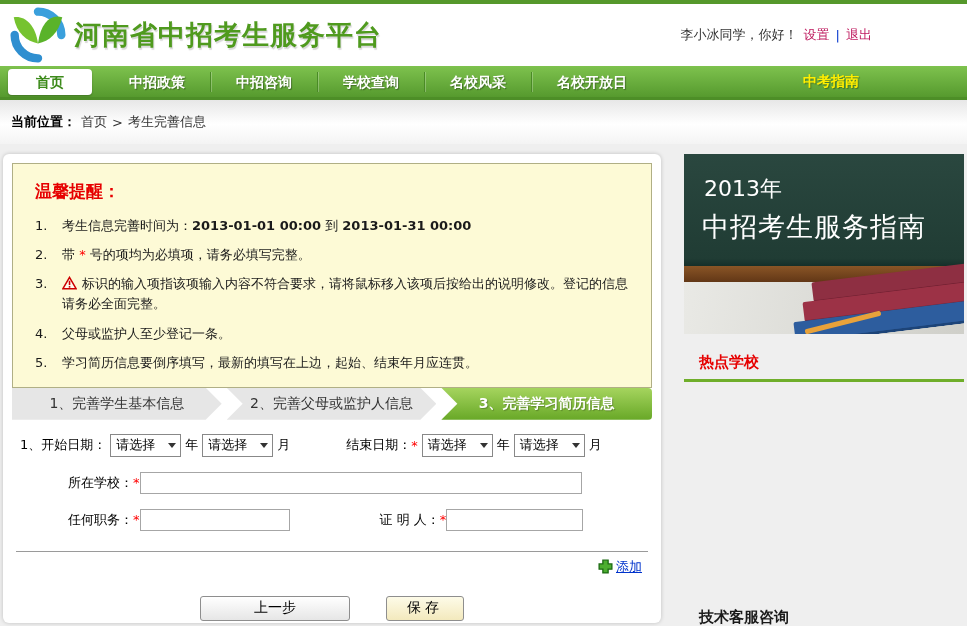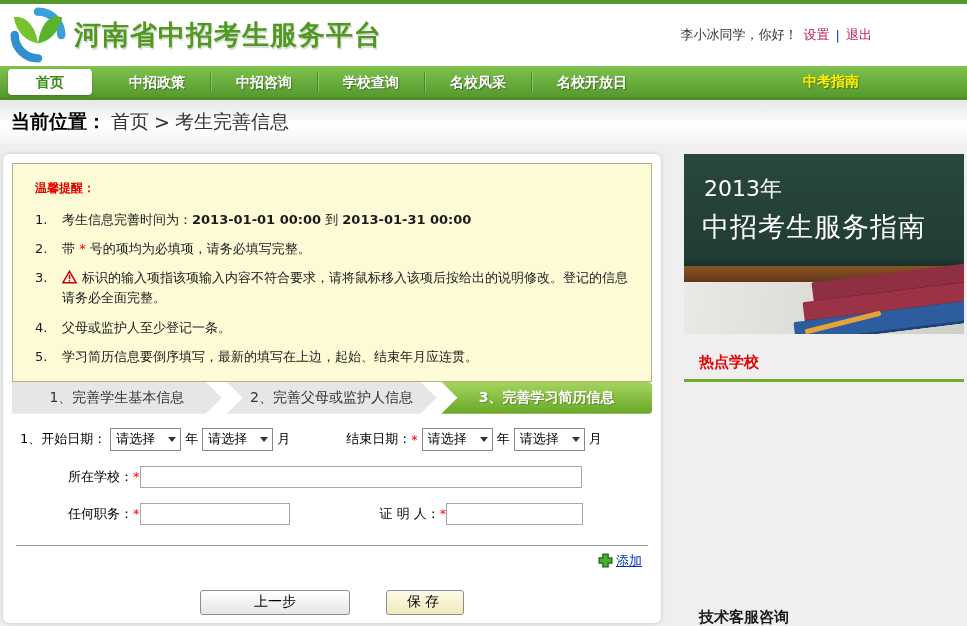--- a/index.html
+++ b/index.html
@@ -22,33 +22,33 @@
   .nav-item { color:#fff; font-size:14px; font-weight:bold; padding:0 25px; line-height:34px;
               text-shadow:1px 1px 1px rgba(0,0,0,.35); cursor:pointer; white-space:nowrap; }
   .nav-item.active { background:#fff; color:#3c8a1a; border-radius:4px; line-height:26px; height:26px;
                      padding:0 28px; text-shadow:none; box-shadow:0 1px 2px rgba(0,0,0,.25); margin-right:12px; }
   .nav-sep { width:1px; height:20px; background:#4a8a26; box-shadow:1px 0 0 rgba(255,255,255,.25); }
   .nav-highlight { margin-left:auto; margin-right:100px; color:#ffee00; font-size:14px; font-weight:bold;
                    text-shadow:1px 1px 1px rgba(0,0,0,.3); cursor:pointer; }
 
   
   .breadcrumb { height:44px; background:linear-gradient(#e7e7e7, #ffffff 55%, #f4f4f4); display:flex;
-                align-items:center; padding:0 11px; font-size:19px; color:#333; }
+                align-items:center; padding:0 11px; font-size:13px; color:#333; }
   .breadcrumb .prefix { font-weight:bold; color:#000; }
   .breadcrumb .bc-home { cursor:pointer; }
   .breadcrumb span { margin-right:5px; }
 
   
   .content { display:flex; align-items:flex-start; padding:10px 0 0 3px; height:479px; }
   .main-panel { width:658px; background:#fff; border-radius:6px; box-shadow:0 0 4px rgba(0,0,0,.2);
                 padding:9px; height:469px; }
 
   
   .notice { background:#fdfad6; border:1px solid #b0af85; padding:10px 20px 12px 22px; }
-  .notice-title { color:#e60000; font-weight:bold; font-size:12px; margin:6px 0 13px; }
+  .notice-title { color:#e60000; font-weight:bold; font-size:17px; margin:6px 0 13px; }
   .notice-row { display:flex; margin-bottom:9px; line-height:1.55; color:#1a1a1a; }
   .notice-num { width:27px; flex-shrink:0; }
   .notice-txt b { font-weight:bold; }
   .star { color:#ff0000; }
   .warn-icon { vertical-align:-2px; margin-right:5px; }
 
   
   .steps { display:flex; height:32px; }
   .step { background:#e6e6e6; color:#333; font-size:14px; display:flex; align-items:center;
           justify-content:center; cursor:pointer; }

